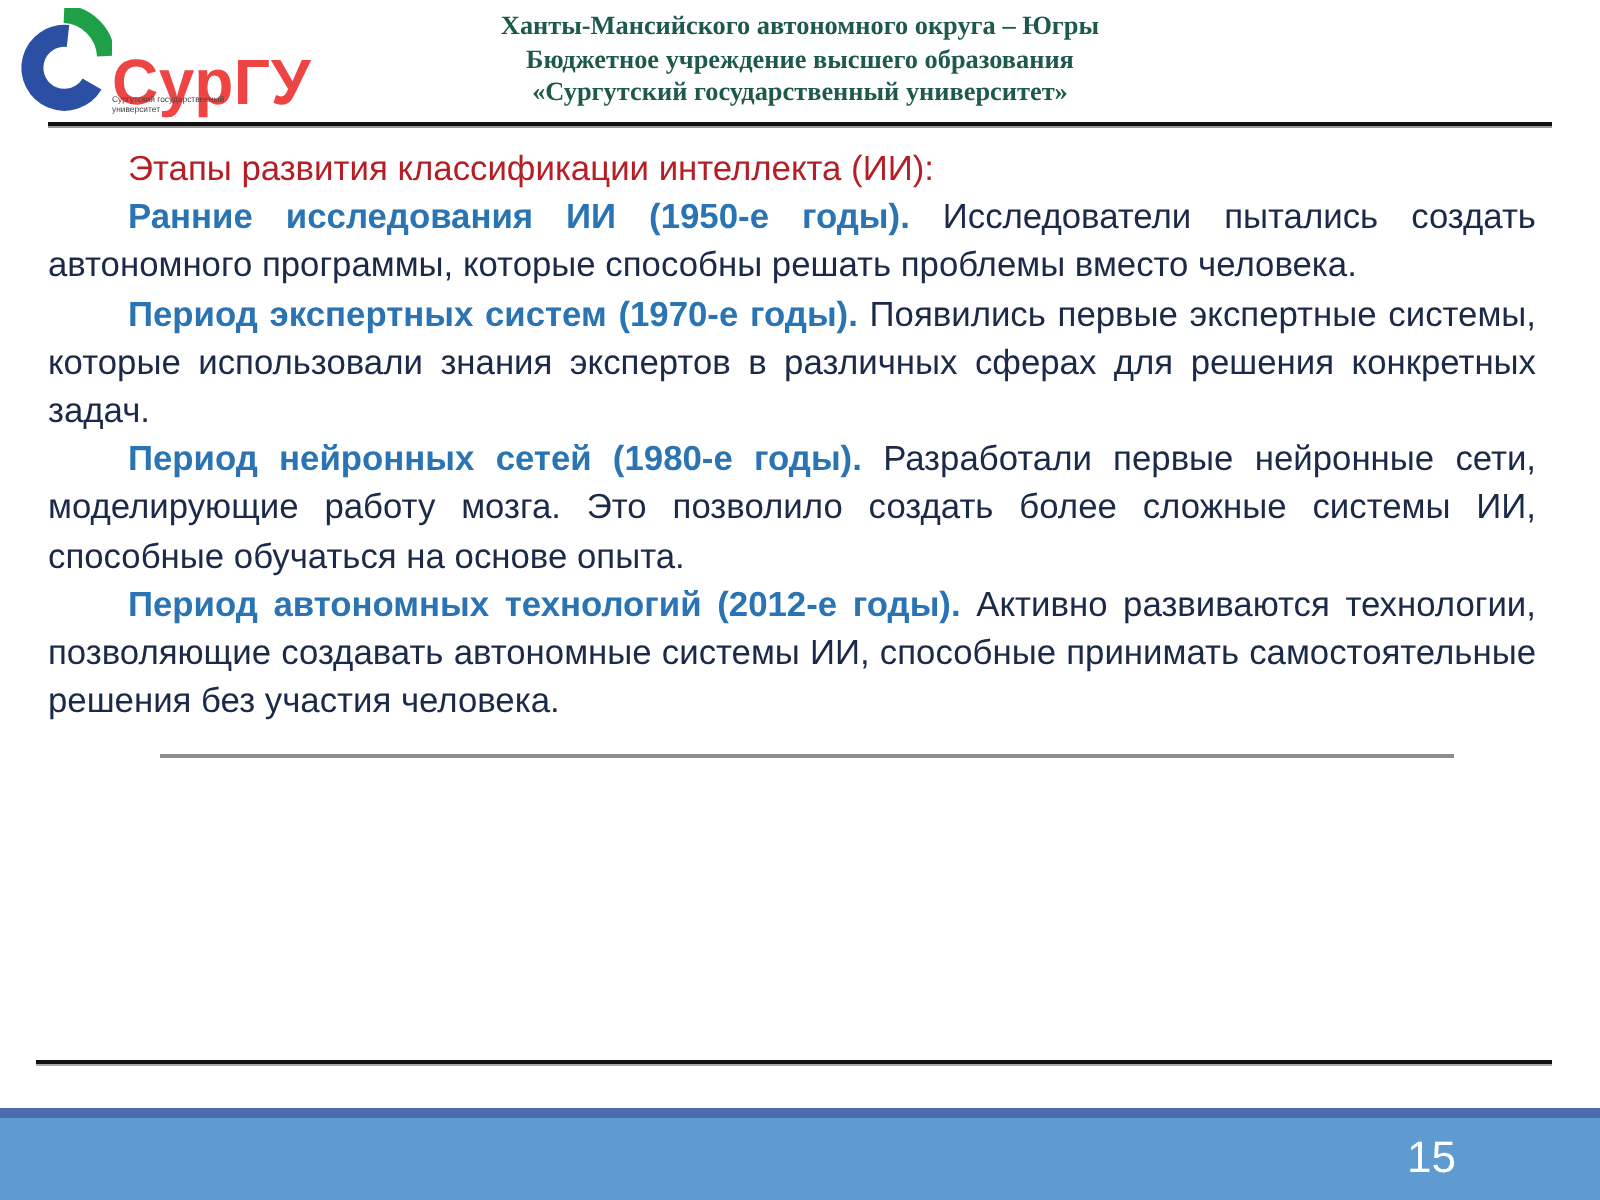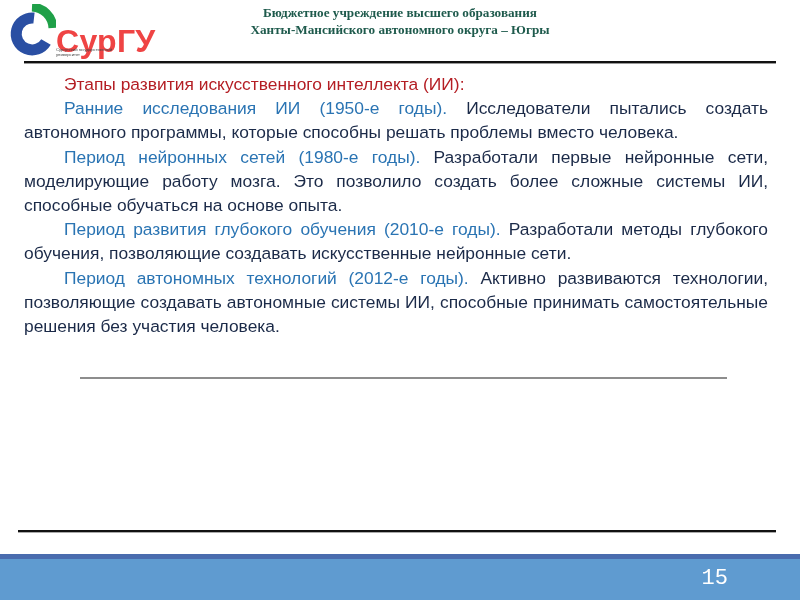--- a/index.html
+++ b/index.html
@@ -77,21 +77,21 @@
       font-size: 17.4px;
       line-height: 24.2px;
       color: #1b2a48;
       text-align: justify;
     }
     .content p {
       margin: 0;
       text-indent: 40px;
     }
     .red { color: #b41e24; }
-    .blue { color: #2a74b3; }
+    .blue { color: #2a74b3; font-weight: bold; }
     .grey-rule {
       position: absolute;
       left: 80px;
       top: 377px;
       width: 647px;
       height: 2px;
       background: #8d8d8d;
     }
     .bottom-line {
       position: absolute;
@@ -116,21 +116,21 @@
       left: 0;
       top: 559px;
       width: 800px;
       height: 41px;
       background: #5f9bd0;
     }
     .page-number {
       position: absolute;
       right: 72px;
       top: 566px;
-      font-family: Liberation Mono, monospace;
+      font-family: Liberation Sans, sans-serif;
       font-size: 22px;
       color: #ffffff;
     }
   </style>
 </head>
 <body>
 
 <div class="slide">
 
   <svg class="logo" viewBox="0 0 52 56">
@@ -139,30 +139,31 @@
 
     <path d="M28 3 A22 22 0 0 1 49 24" fill="none" stroke="#1fa048" stroke-width="9"></path>
   </svg>
   <div class="logo-name">СурГУ</div>
   <div class="logo-sub">
     <div>Сургутский государственный</div>
     <div>университет</div>
   </div>
 
   <div class="header-title">
+    <div>Ханты-Мансийского автономного округа – Югры</div>
     <div>Бюджетное учреждение высшего образования</div>
-    <div>Ханты-Мансийского автономного округа – Югры</div>
+    <div>«Сургутский государственный университет»</div>
   </div>
   <div class="header-line"></div>
 
   <div class="content">
-    <p><span class="red">Этапы развития искусственного интеллекта (ИИ):</span></p>
+    <p><span class="red">Этапы развития классификации интеллекта (ИИ):</span></p>
     <p><span class="blue">Ранние исследования ИИ (1950-е годы).</span><span> Исследователи пытались создать автономного программы, которые способны решать проблемы вместо человека.</span></p>
+    <p><span class="blue">Период экспертных систем (1970-е годы).</span><span> Появились первые экспертные системы, которые использовали знания экспертов в различных сферах для решения конкретных задач.</span></p>
     <p><span class="blue">Период нейронных сетей (1980-е годы).</span><span> Разработали первые нейронные сети, моделирующие работу мозга. Это позволило создать более сложные системы ИИ, способные обучаться на основе опыта.</span></p>
-    <p><span class="blue">Период развития глубокого обучения (2010-е годы).</span><span> Разработали методы глубокого обучения, позволяющие создавать искусственные нейронные сети.</span></p>
     <p><span class="blue">Период автономных технологий (2012-е годы).</span><span> Активно развиваются технологии, позволяющие создавать автономные системы ИИ, способные принимать самостоятельные решения без участия человека.</span></p>
   </div>
 
   <div class="grey-rule"></div>
   <div class="bottom-line"></div>
 
   <div class="footer-strip"></div>
   <div class="footer-bar"></div>
   <div class="page-number">15</div>
 </div>

